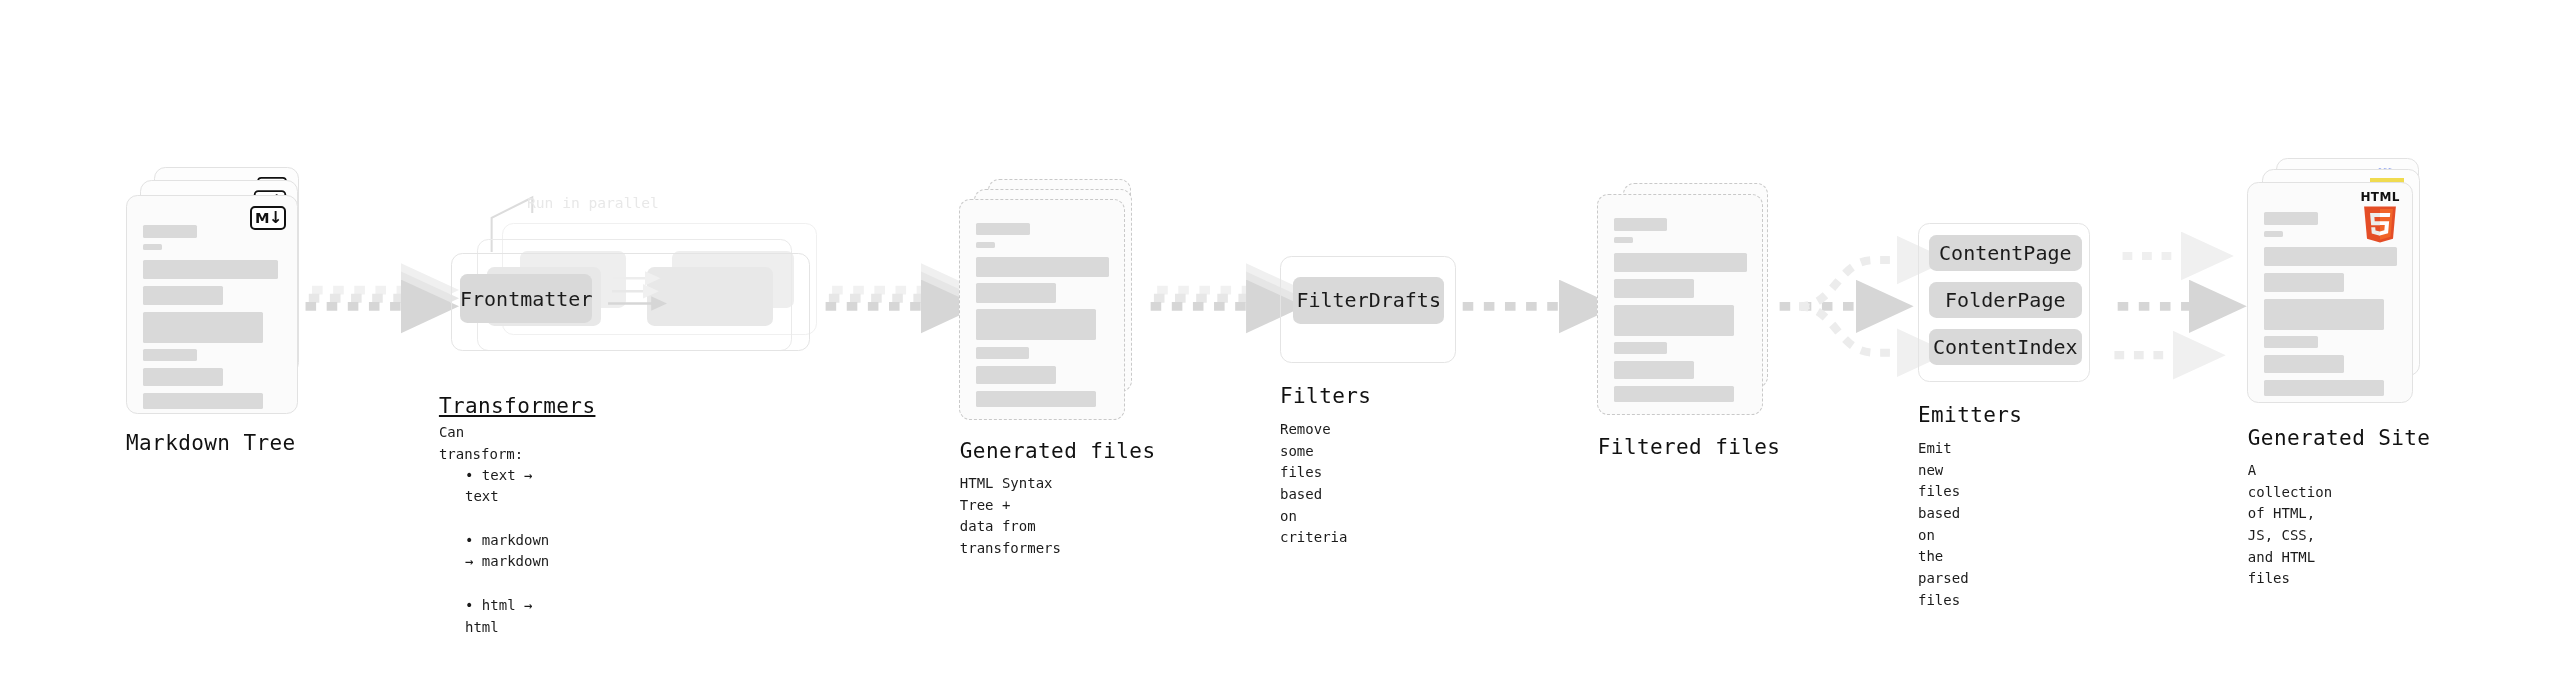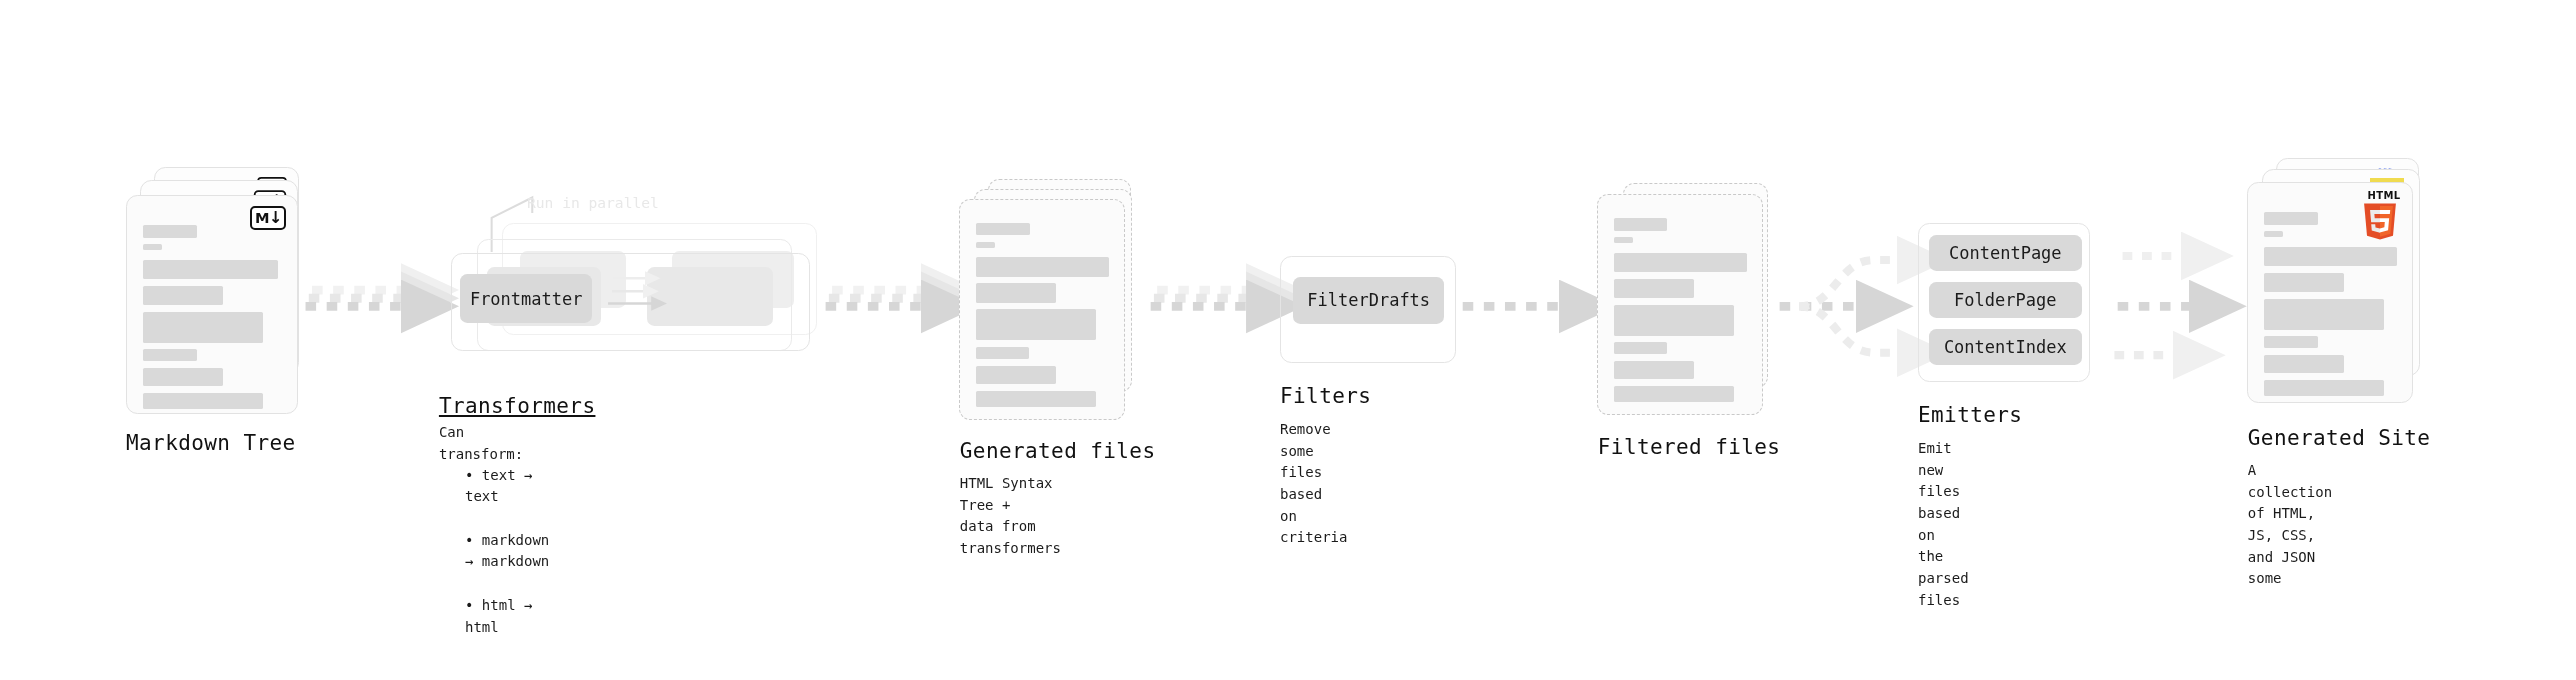--- a/index.html
+++ b/index.html
@@ -36,44 +36,43 @@
     font-family: "DejaVu Sans", "Liberation Sans", sans-serif;
     font-weight: 700; font-size: 14.6px; color: #111;
     letter-spacing: -0.8px; line-height: 1;
   }
   .md-badge .dn { font-size: 16.3px; }
 
   
   .h5 { position: absolute; right: 11.4px; top: 6.5px; width: 41px; text-align: center; }
   .h5 .cap {
     font-family: "DejaVu Sans", "Liberation Sans", sans-serif;
-    font-weight: 700; font-size: 10px; color: #111; letter-spacing: 0.4px;
+    font-weight: 700; font-size: 12px; color: #111; letter-spacing: 0.4px;
     margin-bottom: 0.8px;
-    text-align: right;
   }
   .h5 .shield { width: 36px; height: 39px; margin: 0 auto; }
   .js-badge { position: absolute; right: 14.6px; top: 8.1px; width: 34px; height: 16.3px; background: #f0db4f; }
   .css-badge { position: absolute; right: 18px; top: 8.1px; width: 31px; height: 13px;
     font-family: "DejaVu Sans", "Liberation Sans", sans-serif;
     font-size: 7.3px; font-weight: 700; color: #264de4; text-align: center;
     line-height: 9px; border-bottom: 2.4px solid #2965f1; }
 
   
   .gbox {
     position: absolute;
     border: 1.6px solid #e4e4e4;
     border-radius: 11.4px;
     background: transparent;
   }
   .chip {
     position: absolute;
     background: #d9d9d9;
     border-radius: 7.3px;
     display: flex; align-items: center; justify-content: center;
-    font-size: 17px; color: #1b1b1b;
+    font-size: 20px; color: #1b1b1b;
     white-space: nowrap;
   }
 
   
   .title {
     position: absolute;
     font-size: 21px; color: #111; white-space: nowrap; letter-spacing: 0.4px;
   }
   .subtitle {
     position: absolute;
@@ -288,17 +287,17 @@
         <div class="bar" style="width:133px;height:19.5px;"></div>
         <div class="bar" style="width:80px;height:19.5px;"></div>
         <div class="bar" style="width:120px;height:31px;"></div>
         <div class="bar" style="width:54px;height:12.2px;"></div>
         <div class="bar" style="width:80px;height:18.7px;"></div>
         <div class="bar" style="width:120px;height:16.3px;"></div>
       </div>
     </div>
     <div class="title" style="left:0.8px; top:268px;">Generated Site</div>
     <div class="subtitle" style="left:0.8px; top:302px;">A collection of HTML,
-JS, CSS, and JSON some</div>
+JS, CSS, and HTML files</div>
   </div>
 
 </div>
 
 
 </body></html>

